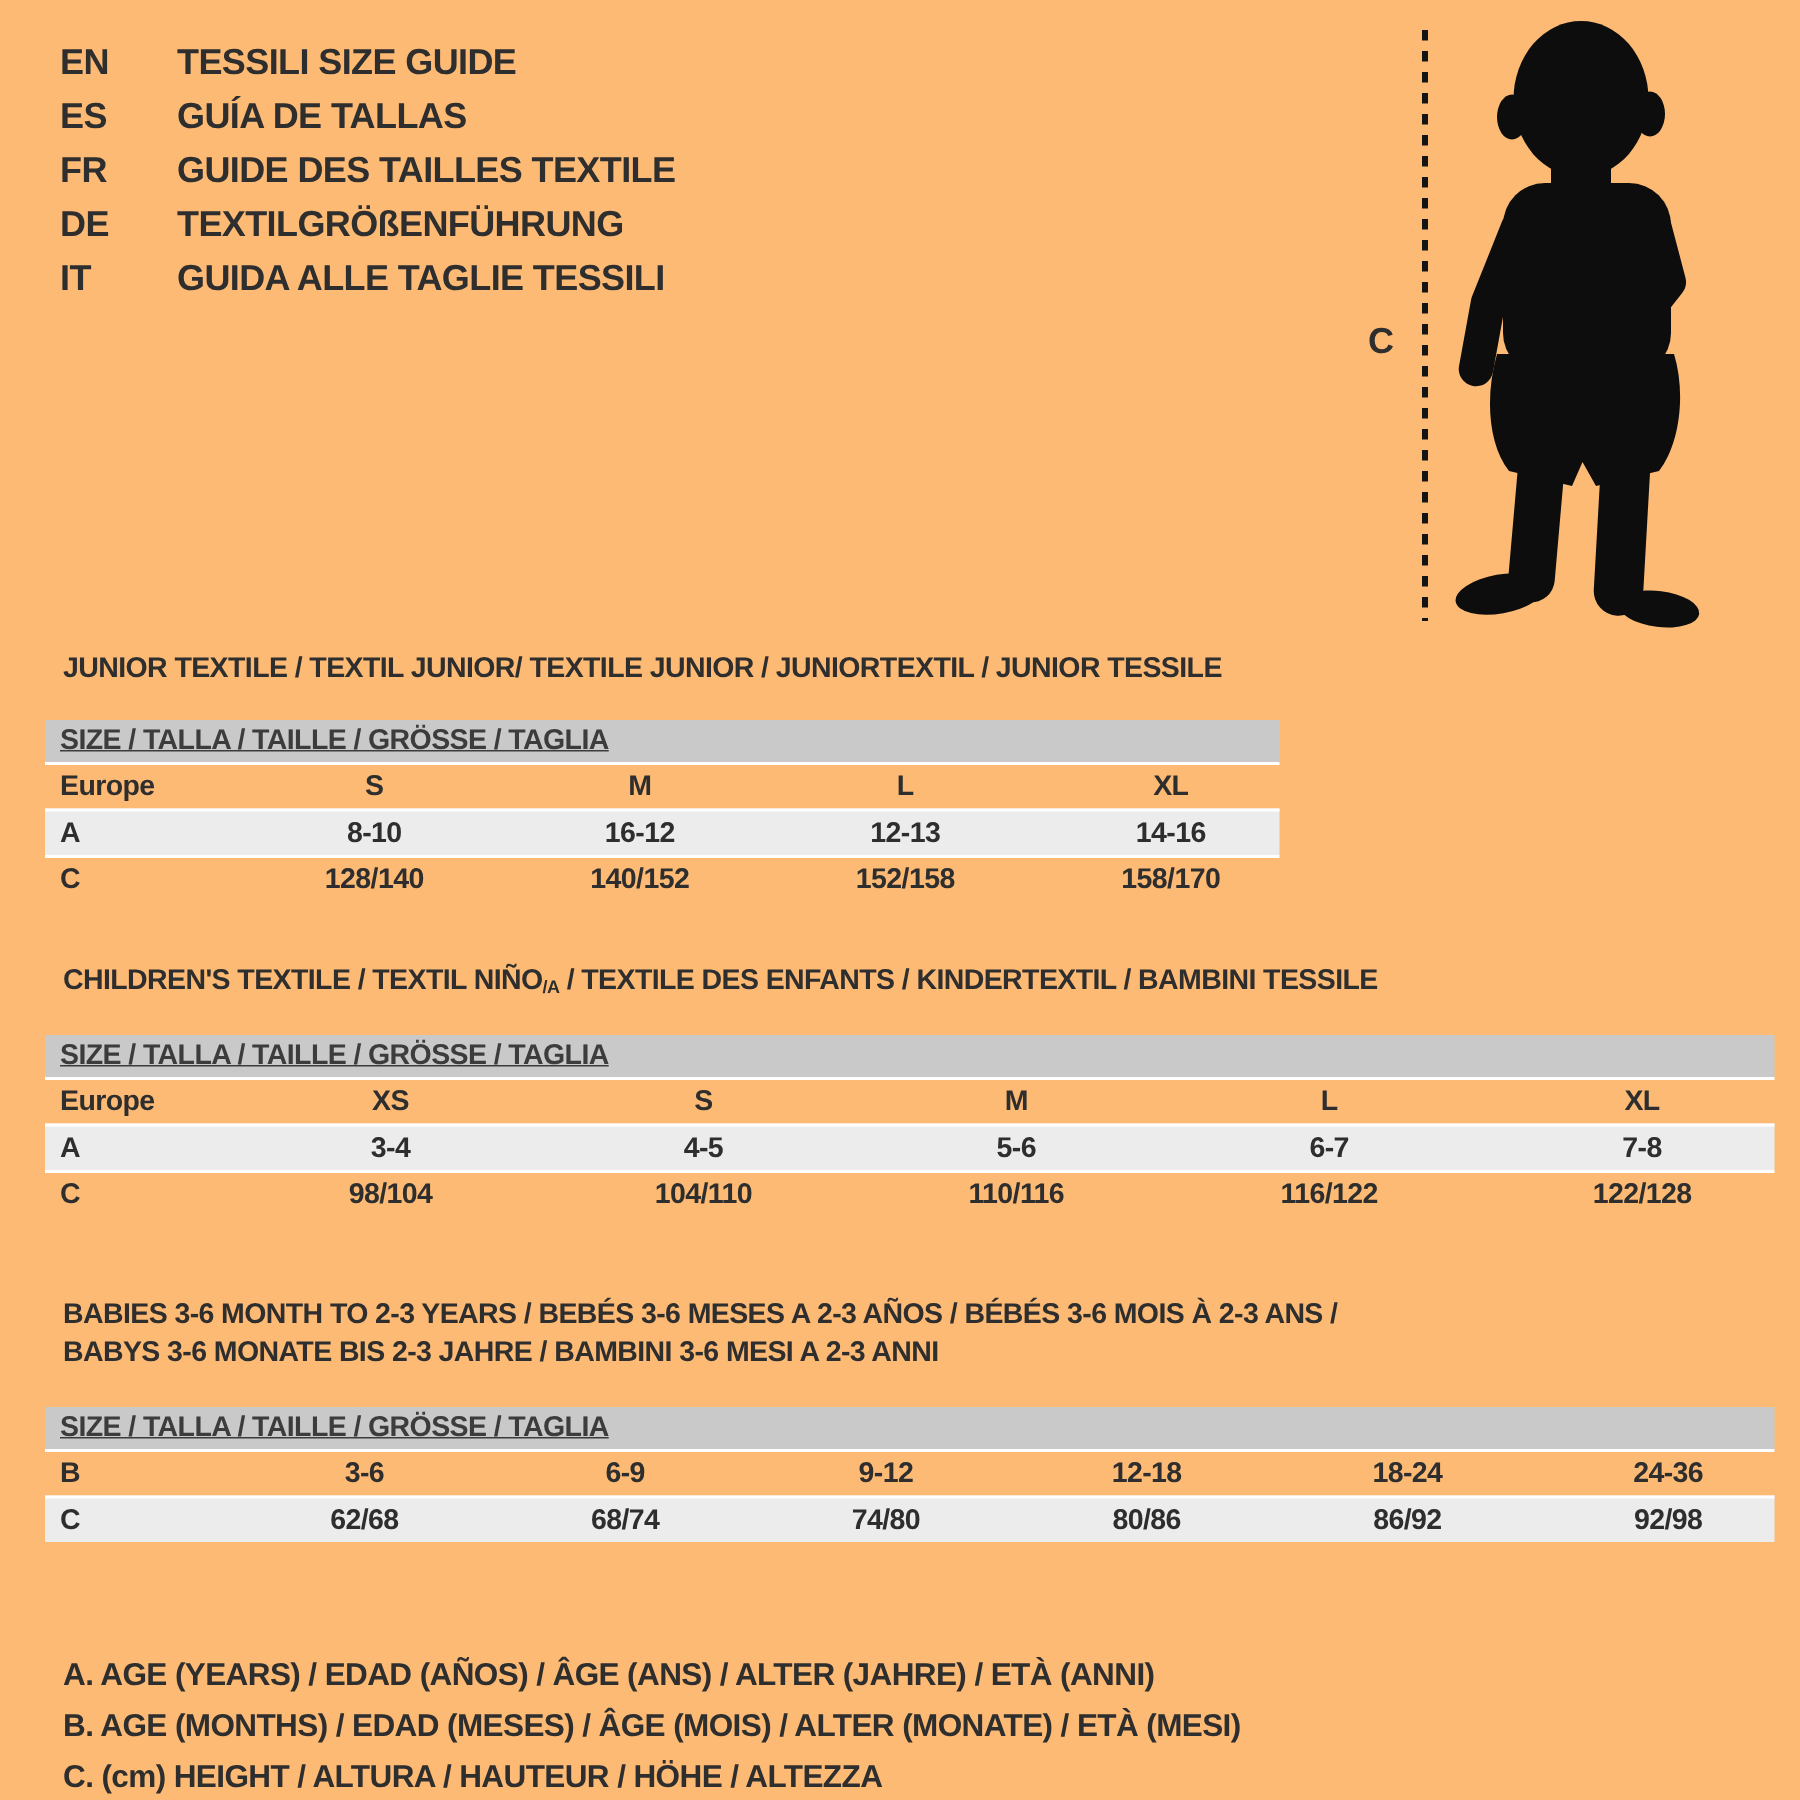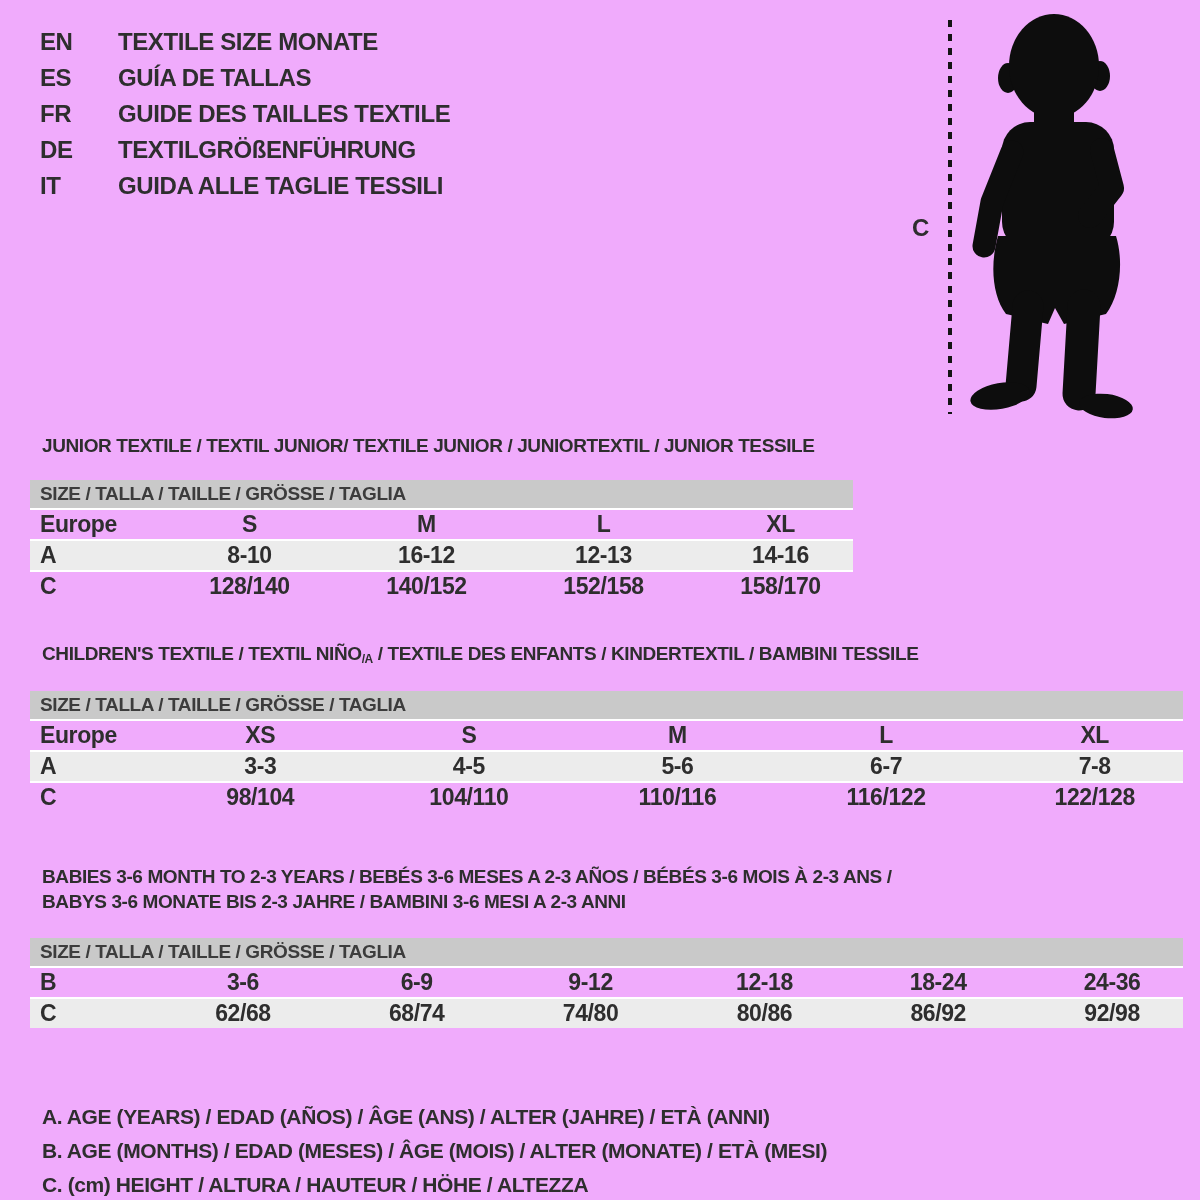--- a/index.html
+++ b/index.html
@@ -4,21 +4,21 @@
 <style>
   * { margin: 0; padding: 0; box-sizing: content-box; }
   html, body { background: #ffffff; }
   body {
     width: 1200px; height: 1200px;
     font-family: "Liberation Sans", sans-serif;
     font-weight: 700;
     color: #2e2e2e;
     letter-spacing: -0.4px;
   }
-  .page { position: relative; width: 1200px; height: 1200px; background: #f0abfc; overflow: hidden; }
+  .page { position: relative; width: 1200px; height: 1200px; background: #fdba74; overflow: hidden; }
 
   
   .lang-list { position: absolute; left: 40px; top: 24px; }
   .lang-row { display: flex; font-size: 24px; line-height: 36px; }
   .lang-code { width: 78px; flex: 0 0 78px; }
 
   
   .figure { position: absolute; left: 900px; top: 6px; width: 300px; height: 416px; }
   .figure-c-label { position: absolute; left: 912px; top: 214px; font-size: 24px; }
 
@@ -31,44 +31,45 @@
   .section-heading { font-size: 19px; line-height: 25px; padding-left: 12px; white-space: nowrap; }
   .heading-sub { font-size: 12px; position: relative; top: 3px; }
 
   .size-bar {
     margin-top: 22px;
     background: #c9c9c9;
     height: 28px; line-height: 28px;
     padding-left: 10px;
     font-size: 19px;
     color: #3c3c3c;
+    text-decoration: underline;
   }
   .section-babies .size-bar { margin-top: 24px; }
 
-  .trow { display: grid; height: 29px; line-height: 29px; font-size: 23px; border-top: 2px solid #ffffff; gap: 32px; }
+  .trow { display: grid; height: 29px; line-height: 29px; font-size: 19px; border-top: 2px solid #ffffff; gap: 32px; }
   .trow .rlabel { padding-left: 10px; text-align: left; }
   .trow .cell { text-align: center; }
   .row-alt { background: #ececec; }
   .cols5 { grid-template-columns: 115px repeat(4, 1fr); }
   .cols6 { grid-template-columns: 110px repeat(5, 1fr); }
   .cols7 { grid-template-columns: 110px repeat(6, 1fr); }
 
   
   .legend { position: absolute; left: 30px; top: 1064px; margin-top: 36px; }
   .legend-line { font-size: 21px; line-height: 34px; padding-left: 12px; white-space: nowrap; }
 </style>
 </head>
 <body>
 
 <div class="page">
 
   <div class="lang-list">
     <div class="lang-row">
       <span class="lang-code">EN</span>
-      <span class="lang-title">TEXTILE SIZE MONATE</span>
+      <span class="lang-title">TESSILI SIZE GUIDE</span>
     </div>
     <div class="lang-row">
       <span class="lang-code">ES</span>
       <span class="lang-title">GUÍA DE TALLAS</span>
     </div>
     <div class="lang-row">
       <span class="lang-code">FR</span>
       <span class="lang-title">GUIDE DES TAILLES TEXTILE</span>
     </div>
     <div class="lang-row">
@@ -147,21 +148,21 @@
     <div class="trow cols6">
       <span class="rlabel">Europe</span>
       <span class="cell">XS</span>
       <span class="cell">S</span>
       <span class="cell">M</span>
       <span class="cell">L</span>
       <span class="cell">XL</span>
     </div>
     <div class="trow cols6 row-alt">
       <span class="rlabel">A</span>
-      <span class="cell">3-3</span>
+      <span class="cell">3-4</span>
       <span class="cell">4-5</span>
       <span class="cell">5-6</span>
       <span class="cell">6-7</span>
       <span class="cell">7-8</span>
     </div>
     <div class="trow cols6">
       <span class="rlabel">C</span>
       <span class="cell">98/104</span>
       <span class="cell">104/110</span>
       <span class="cell">110/116</span>

